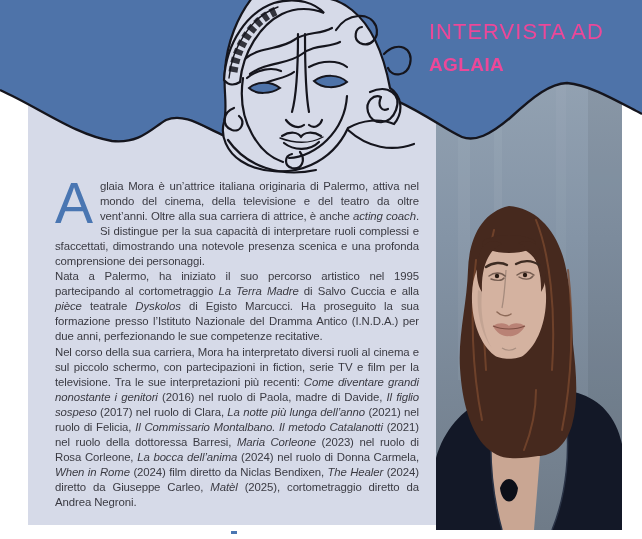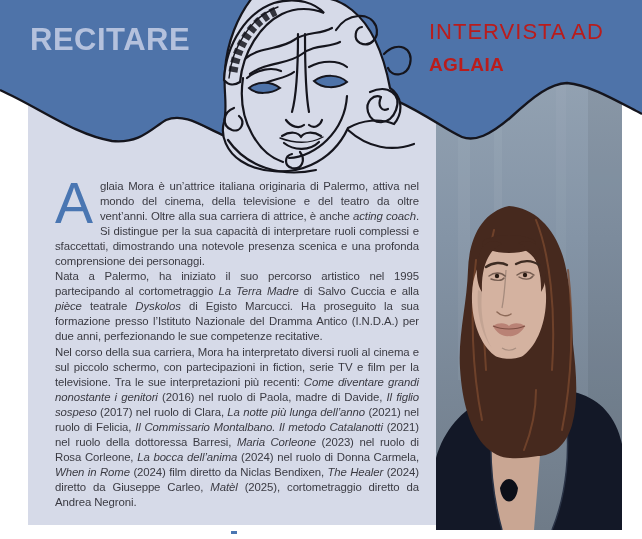--- a/index.html
+++ b/index.html
@@ -24,21 +24,21 @@
   .wave{position:absolute;left:0;top:0;width:642px;height:200px;}
   .mask{position:absolute;left:170px;top:0;width:250px;height:188px;}
   .ln{fill:none;stroke:var(--line);stroke-width:2.2;stroke-linecap:round;stroke-linejoin:round;}
   .ln-thin{fill:none;stroke:var(--line);stroke-width:1.4;stroke-linecap:round;}
   .meander{fill:none;stroke:var(--line);stroke-width:9;stroke-dasharray:5.5 3.5;opacity:.85;}
   .page-title{
     position:absolute;left:30px;top:24px;
     font-size:31px;font-weight:700;line-height:32px;letter-spacing:.5px;
     color:var(--title);
   }
-  .headline{position:absolute;left:429px;top:20px;color:#b91c1c;}
+  .headline{position:absolute;left:429px;top:20px;color:#ec4899;}
   .kicker{font-size:22px;font-weight:400;letter-spacing:1px;line-height:24px;}
   .name{font-size:19px;font-weight:700;line-height:25px;letter-spacing:.4px;margin-top:8px;}
   .article{
     position:absolute;left:55px;top:179px;width:364px;
     font-size:11.4px;line-height:15.05px;letter-spacing:-0.1px;
     text-align:justify;color:var(--ink);
   }
   .article p{margin:0;}
   .article em{font-style:italic;}
   .dropcap{
@@ -141,21 +141,20 @@
     <path class="ln-thin" d="M280,138 C296,144 310,144 323,137"></path>
     <path class="ln" d="M300,152 C306,160 302,170 292,168 C284,166 284,156 292,154"></path>
     <path class="ln" d="M243,78 C240,98 243,118 252,134 C259,147 270,158 283,162"></path>
     <path class="ln" d="M347,96 C346,112 339,128 327,140 C317,150 302,158 289,158"></path>
     <path class="ln" d="M234,108 C223,112 221,126 232,130 C241,133 246,122 239,116"></path>
     <path class="ln" d="M228,140 C246,166 280,178 316,170"></path>
     <path class="ln" d="M348,130 C368,148 392,152 414,144"></path>
   </svg>
 
   <div class="page-title">
-    <div>RECITARE</div>
   </div>
 
   <div class="headline">
     <div class="kicker">INTERVISTA AD</div>
     <div class="name">
       <div>AGLAIA</div>
     </div>
   </div>
 
   <div class="article">

